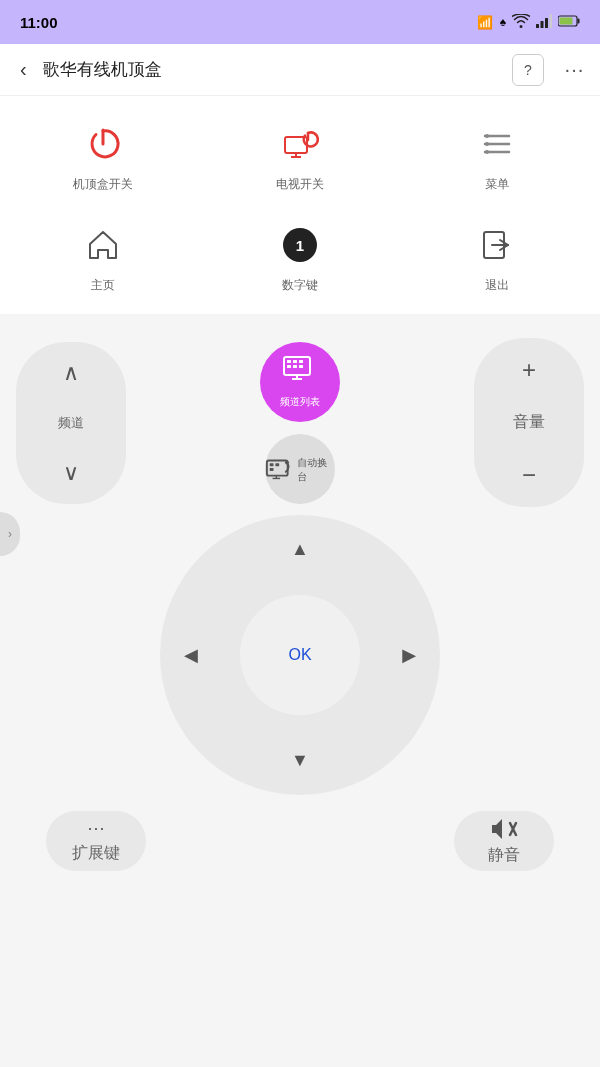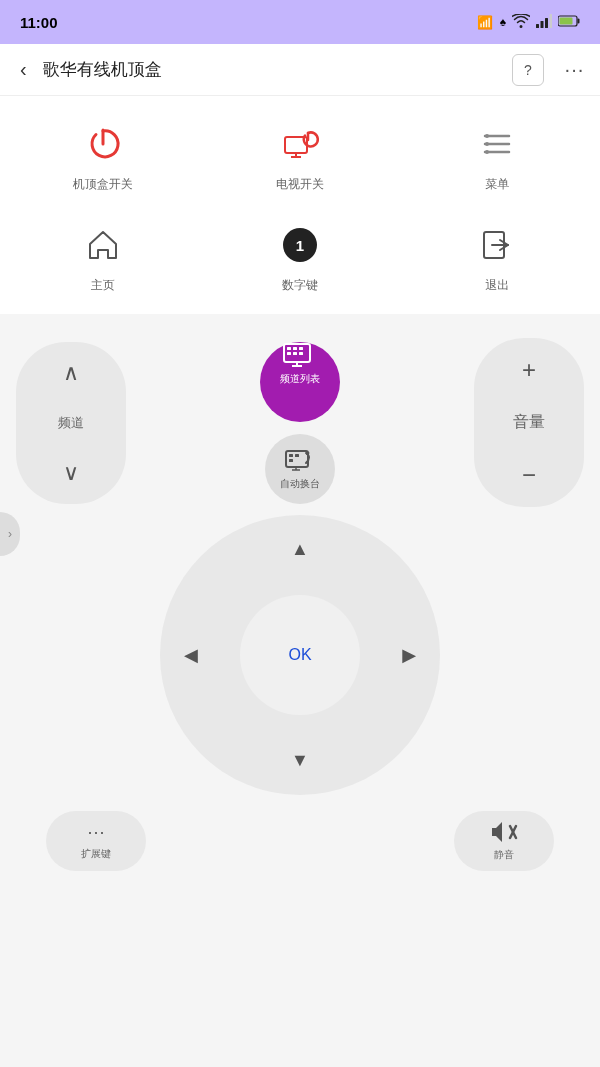--- a/index.html
+++ b/index.html
@@ -152,41 +152,42 @@
       flex: 1;
       display: flex;
       flex-direction: column;
       align-items: center;
       gap: 12px;
     }
 
     .channel-list-btn {
       width: 80px;
       height: 80px;
-      background: #a21caf;
+      background: #d946ef;
       border-radius: 50%;
       display: flex;
       flex-direction: column;
       align-items: center;
-      cursor: pointer;
-      gap: 0;
+      justify-content: center;
+      cursor: pointer;
+      gap: 10px;
     }
     .channel-list-btn .cl-label {
       font-size: 10px;
       color: #fff;
       margin-top: 2px;
     }
 
     .auto-switch-btn {
       width: 70px;
       height: 70px;
       background: #ddd;
       border-radius: 50%;
       display: flex;
-      flex-direction: column;
+      flex-direction: row;
       align-items: center;
       justify-content: center;
       cursor: pointer;
       gap: 2px;
     }
     .auto-switch-btn .as-label {
       font-size: 10px;
       color: #555;
       margin-top: 2px;
     }
@@ -269,21 +270,21 @@
       width: 100px;
       height: 60px;
       display: flex;
       flex-direction: column;
       align-items: center;
       justify-content: center;
       cursor: pointer;
       gap: 4px;
     }
     .bottom-btn .bb-icon { font-size: 18px; color: #555; }
-    .bottom-btn .bb-label { font-size: 10px; color: #666; }
+    .bottom-btn .bb-label { font-size: 16px; color: #666; }
 
     
     .side-expand {
       position: absolute;
       left: 0;
       top: 50%;
       transform: translateY(-50%);
       background: #ddd;
       border-radius: 0 20px 20px 0;
       width: 20px;

